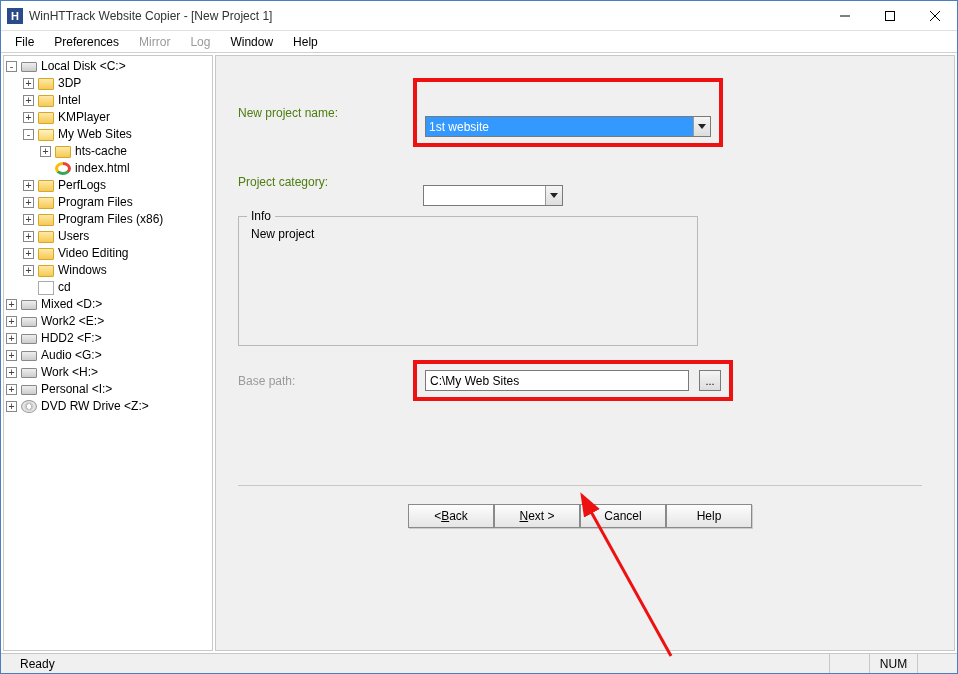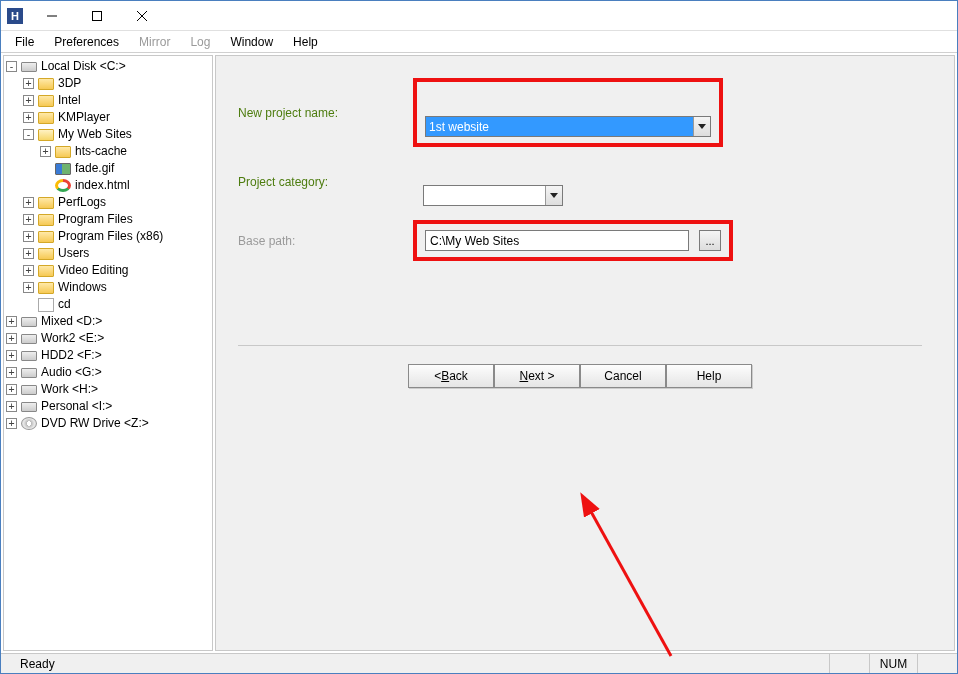--- a/index.html
+++ b/index.html
@@ -212,20 +212,21 @@
     display:flex;align-items:center;justify-content:center;
   }
   .status-cell.wide{ width:40px;}
   .status-cell.num{ width:48px;}
 </style>
 </head>
 <body>
 
 <div class="titlebar">
   <div class="app-icon">H</div>
+  <div class="title-text">WinHTTrack Website Copier - [New Project 1]</div>
   <div class="win-controls">
     <div class="win-btn">
         <svg width="10" height="10">
           <line x1="0" y1="5" x2="10" y2="5"></line>
         </svg>
       </div>
     <div class="win-btn">
         <svg width="10" height="10">
           <rect x="0.5" y="0.5" width="9" height="9"></rect>
         </svg>
@@ -290,27 +291,20 @@
               <li>
                   <div class="node">
                     <span class="expander">+</span>
                     <span class="ticon folder"></span>
                     <span class="label">hts-cache</span>
                   </div>
                 </li>
               <li>
                   <div class="node">
                     <span class="expander empty"></span>
-                    <span class="ticon gif"></span>
-                    <span class="label">fade.gif</span>
-                  </div>
-                </li>
-              <li>
-                  <div class="node">
-                    <span class="expander empty"></span>
                     <span class="ticon chrome"></span>
                     <span class="label">index.html</span>
                   </div>
                 </li>
             </ul>
           </li>
           <li>
               <div class="node">
                 <span class="expander">+</span>
                 <span class="ticon folder"></span>
@@ -426,20 +420,24 @@
     </div>
 
     <div class="form-row">
       <div class="form-label">Project category:</div>
       <div class="combo" style="width:140px; margin-left:10px;">
         <input class="combo-input" value="" style="">
         <div class="combo-btn"></div>
       </div>
     </div>
 
+    <div class="fieldset" style="width:460px;">
+      <div class="legend">Info</div>
+      <div>New project</div>
+    </div>
 
     <div class="form-row" style="margin-top:14px;">
       <div class="form-label disabled">Base path:</div>
       <div class="highlight-box" style="width:320px;">
         <input class="textbox" style="flex: 1 1 0%;" value="C:\My Web Sites">
         <div class="browse-btn">...</div>
       </div>
     </div>
 
     <hr class="sep">

